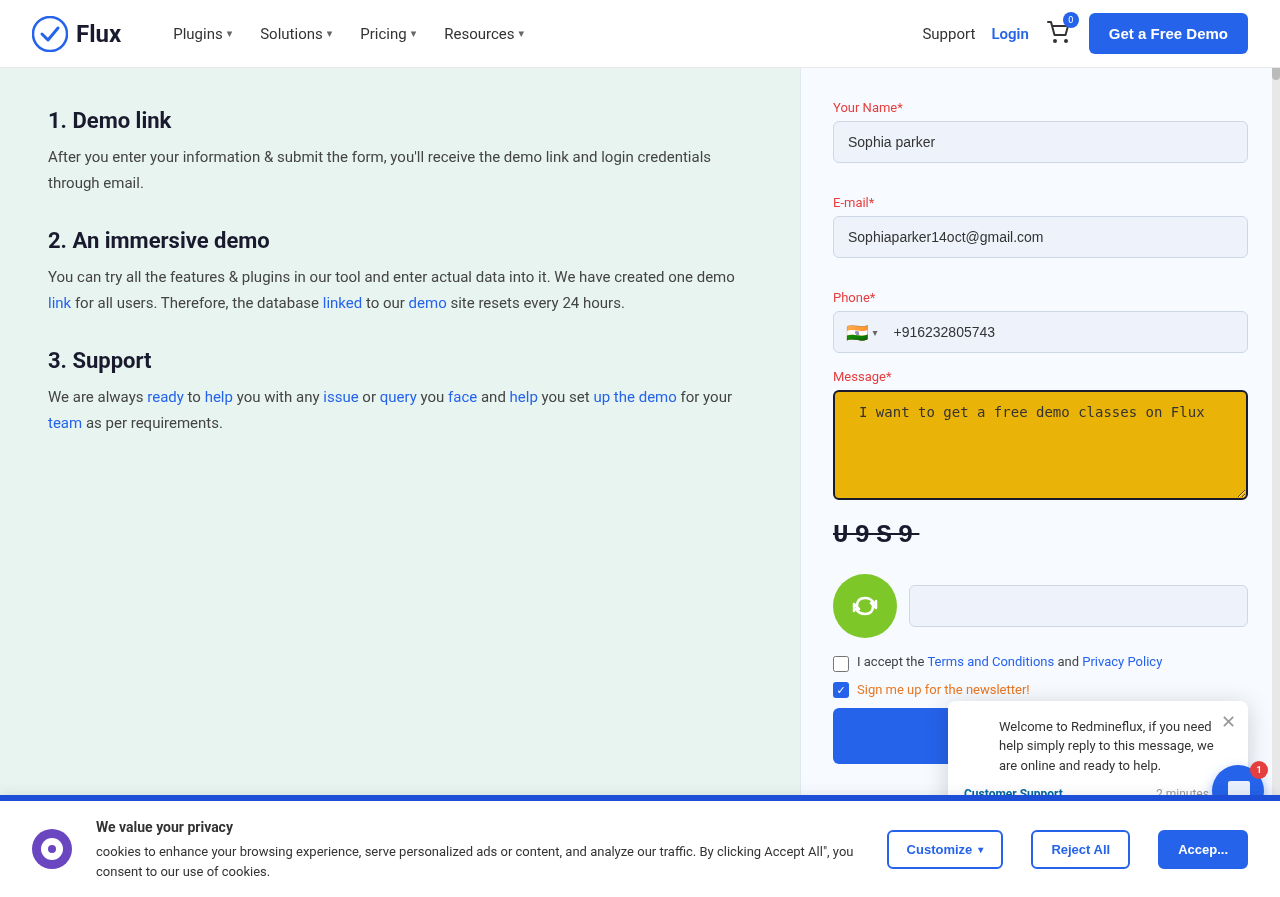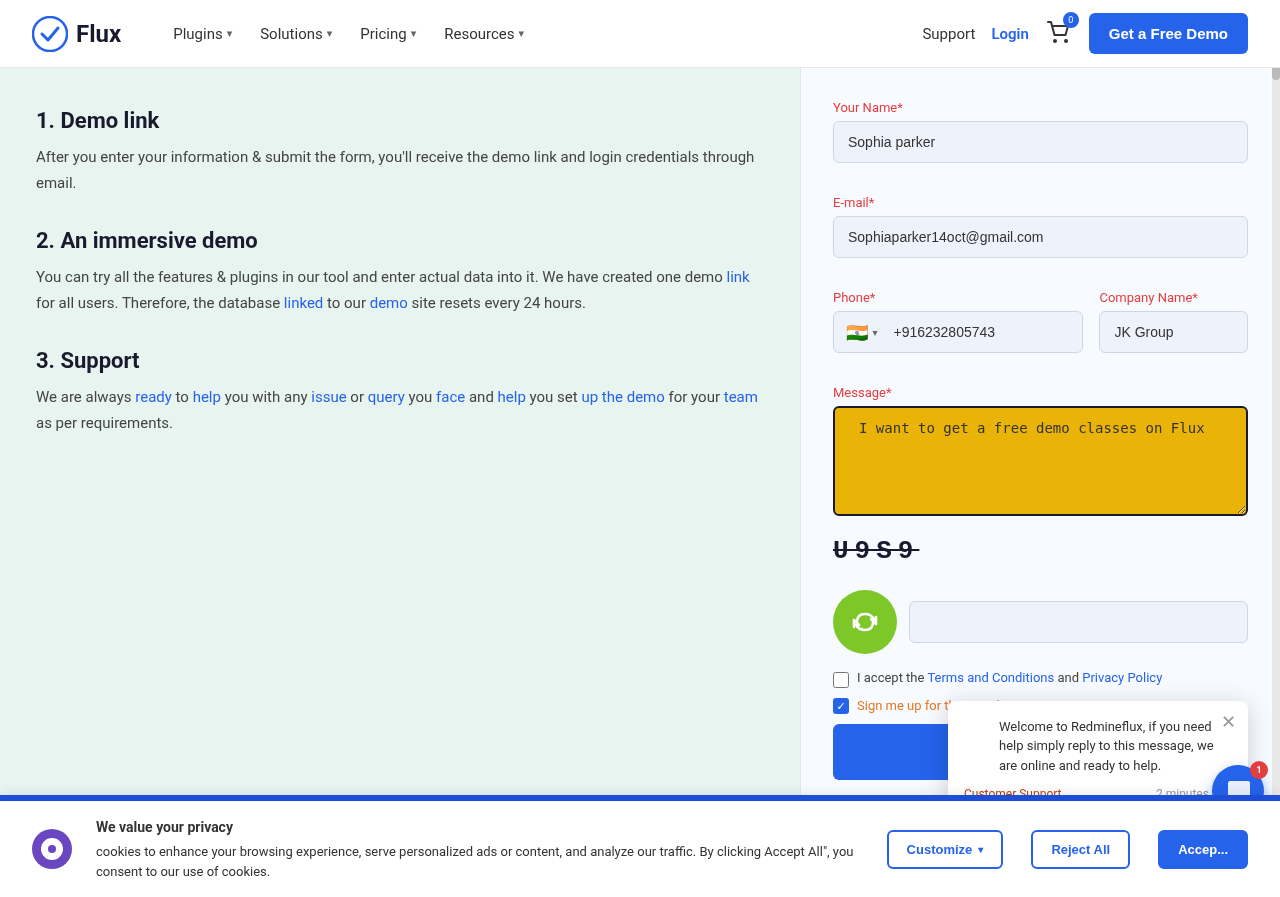--- a/index.html
+++ b/index.html
@@ -43,21 +43,21 @@
       display: flex;
       max-width: 1280px;
       margin: 0 auto;
       padding: 0;
     }
 
     
     .left-panel {
       flex: 1;
       background: #e8f4f0;
-      padding: 40px 36px;
+      padding: 40px 48px;
       min-height: calc(100vh - 68px);
     }
     .section-title { font-size: 22px; font-weight: 700; color: #1a1a2e; margin-bottom: 12px; }
     .section-text { font-size: 15px; line-height: 1.7; color: #444; margin-bottom: 32px; }
     .section-text a, .link { color: #2563eb; text-decoration: none; }
 
     
     .right-panel {
       width: 480px;
       background: #f7faff;
@@ -162,21 +162,21 @@
       background: #fff;
       border-radius: 8px;
       box-shadow: 0 4px 24px rgba(0,0,0,0.18);
       padding: 16px;
       width: 300px;
       z-index: 200;
     }
     .chat-close-btn { position: absolute; top: 10px; right: 12px; font-size: 18px; color: #999; cursor: pointer; background: none; border: none; }
     .chat-content { font-size: 13px; color: #333; line-height: 1.5; margin-bottom: 12px; margin-left: 35px; }
     .chat-footer { display: flex; justify-content: space-between; align-items: center; font-size: 12px; color: #999; }
-    .chat-agent { font-weight: 400; color: #c2410c; }
+    .chat-agent { font-weight: 700; color: #0369a1; }
 
     
     .cookie-banner {
       position: fixed;
       bottom: 0; left: 0; right: 0;
       background: #fff;
       border-top: 6px solid #1d4ed8;
       padding: 16px 32px;
       display: flex;
       align-items: center;
@@ -314,26 +314,20 @@
         <label class="form-label">
           <span>Phone</span><span style="color:#e53e3e">*</span>
         </label>
         <div class="phone-input-wrap">
           <div class="phone-flag">
             <span class="flag">🇮🇳</span>
             <span class="dropdown-arrow">▾</span>
           </div>
           <input type="tel" class="phone-number-input" value="+916232805743" style="">
         </div>
-      </div>
-      <div class="form-group">
-        <label class="form-label">
-          <span>Company Name</span><span style="color:#e53e3e">*</span>
-        </label>
-        <input type="text" class="form-input" value="JK Group" style="">
       </div>
     </div>
 
     <div class="form-group">
       <label class="form-label">
         <span>Message</span><span style="color:#e53e3e">*</span>
       </label>
       <textarea class="textarea-input" style="">I want to get a free demo classes on Flux</textarea>
     </div>
 

